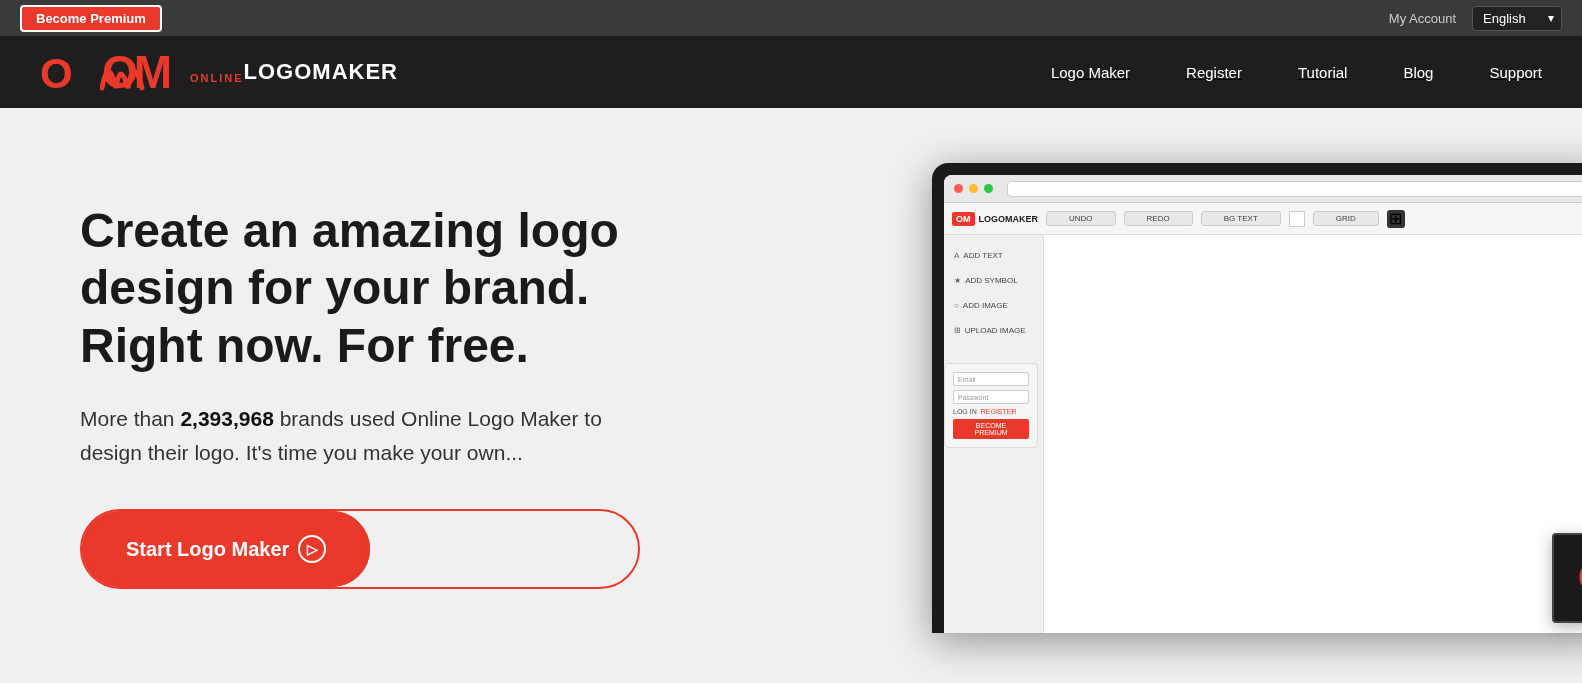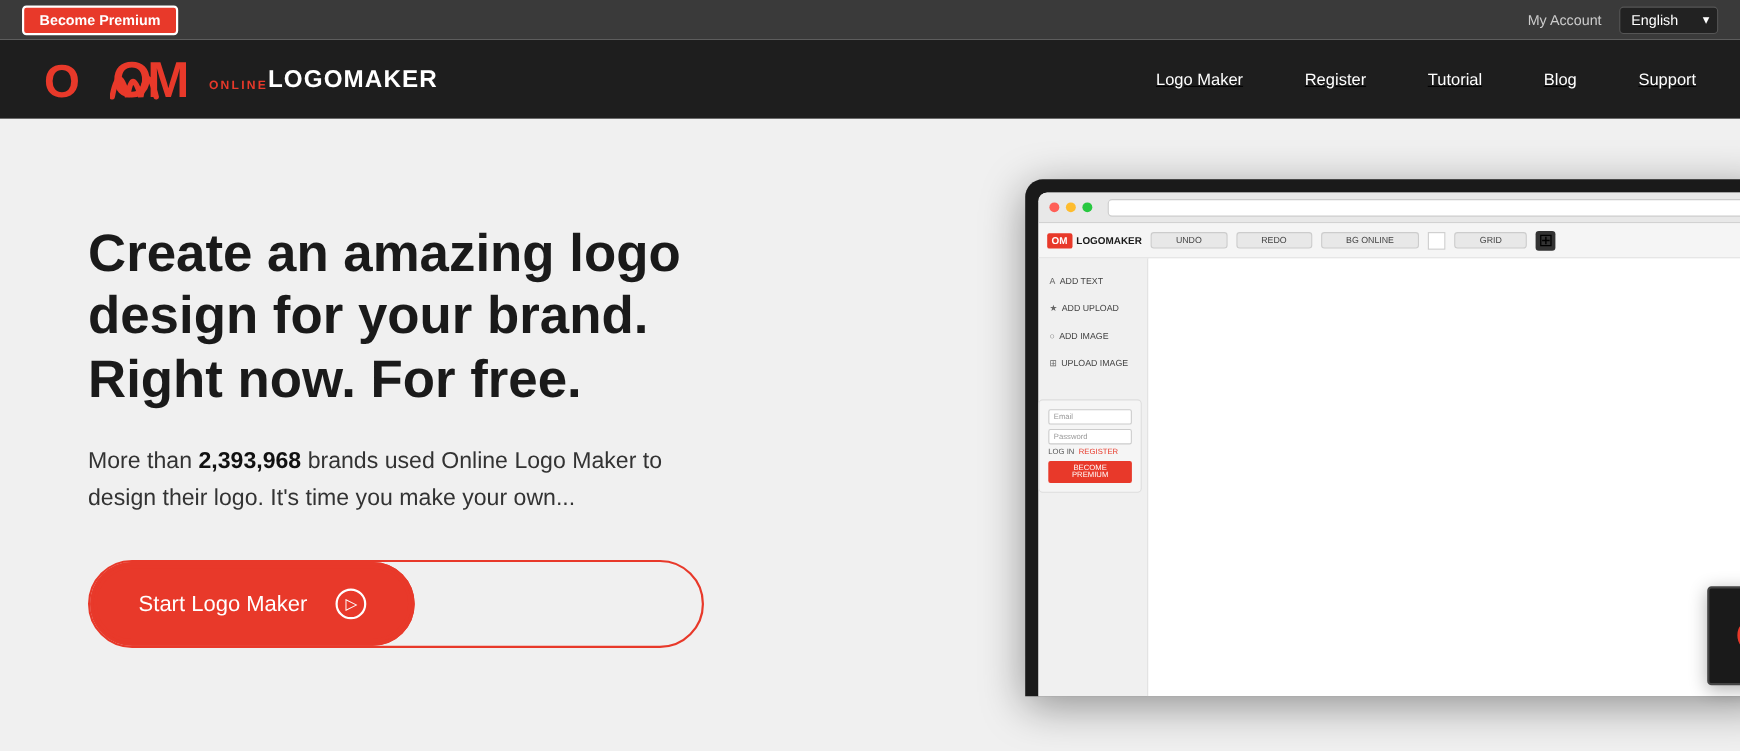--- a/index.html
+++ b/index.html
@@ -145,28 +145,28 @@
       margin-bottom: 40px;
       line-height: 1.6;
     }
     .hero-subtext strong {
       font-weight: 900;
       color: #111;
     }
     .start-btn {
       display: inline-flex;
       align-items: center;
-      gap: 26px;
+      gap: 9px;
       background: #e8392a;
       color: #fff;
       border: 3px solid #e8392a;
       border-radius: 40px;
       padding: 18px 38px;
       font-size: 20px;
-      font-weight: 400;
+      font-weight: 700;
       cursor: pointer;
       width: fit-content;
       outline: 3px solid #e8392a;
       box-shadow: 0 0 0 3px #e8392a;
       position: relative;
     }
     .start-btn-wrapper {
       display: inline-block;
       border: 2px solid #e8392a;
       border-radius: 44px;
@@ -460,35 +460,35 @@
             <div class="browser-url"></div>
           </div>
 
           <div class="app-toolbar">
             <div class="app-logo-small">
               <span class="app-logo-icon-small">OM</span>
               <span class="app-logo-text-small">LOGOMAKER</span>
             </div>
             <span class="toolbar-btn">UNDO</span>
             <span class="toolbar-btn">REDO</span>
-            <span class="toolbar-btn">BG ONLINE</span>
+            <span class="toolbar-btn">BG TEXT</span>
             <span class="toolbar-color-box"></span>
             <span class="toolbar-btn">GRID</span>
             <span class="toolbar-grid-btn">⊞</span>
           </div>
 
           <div class="app-layout">
             <div class="app-sidebar">
               <div class="sidebar-item-app">
                 <span class="sidebar-icon">A</span>
                 <span>ADD TEXT</span>
               </div>
               <div class="sidebar-item-app">
                 <span class="sidebar-icon">★</span>
-                <span>ADD UPLOAD</span>
+                <span>ADD SYMBOL</span>
               </div>
               <div class="sidebar-item-app">
                 <span class="sidebar-icon">○</span>
                 <span>ADD IMAGE</span>
               </div>
               <div class="sidebar-item-app">
                 <span class="sidebar-icon">⊞</span>
                 <span>UPLOAD IMAGE</span>
               </div>
 

